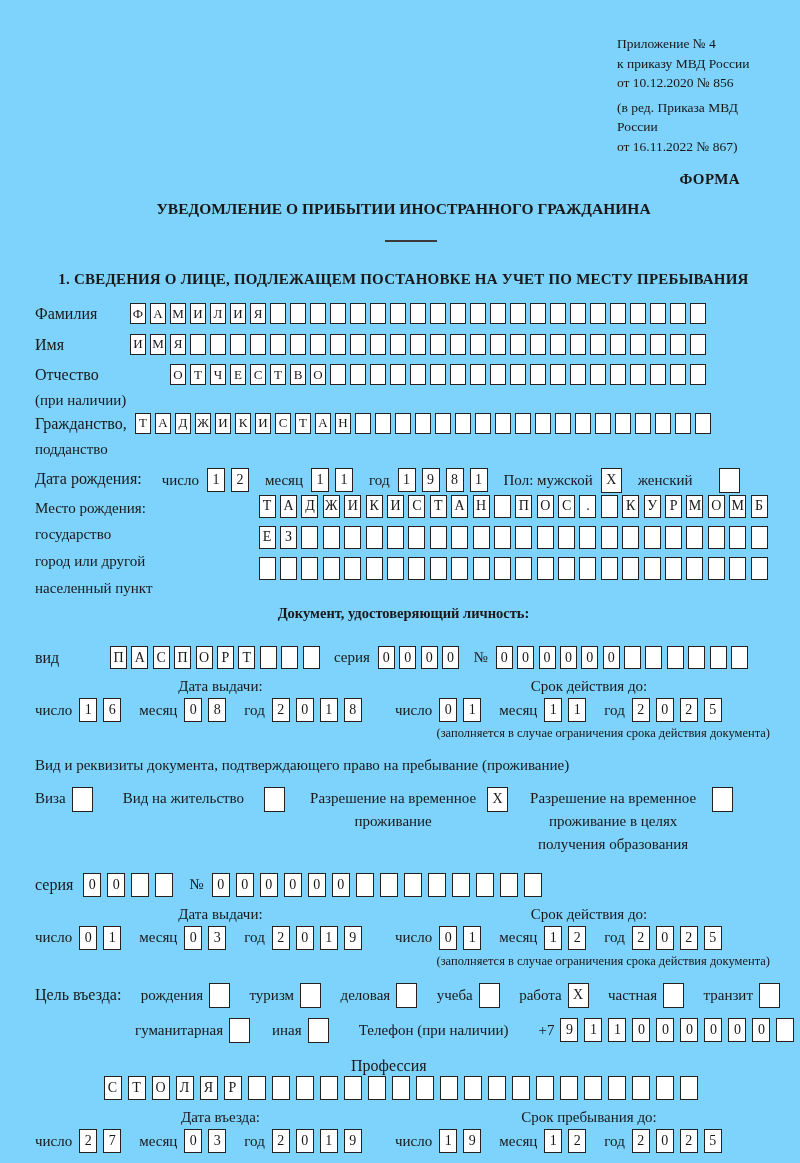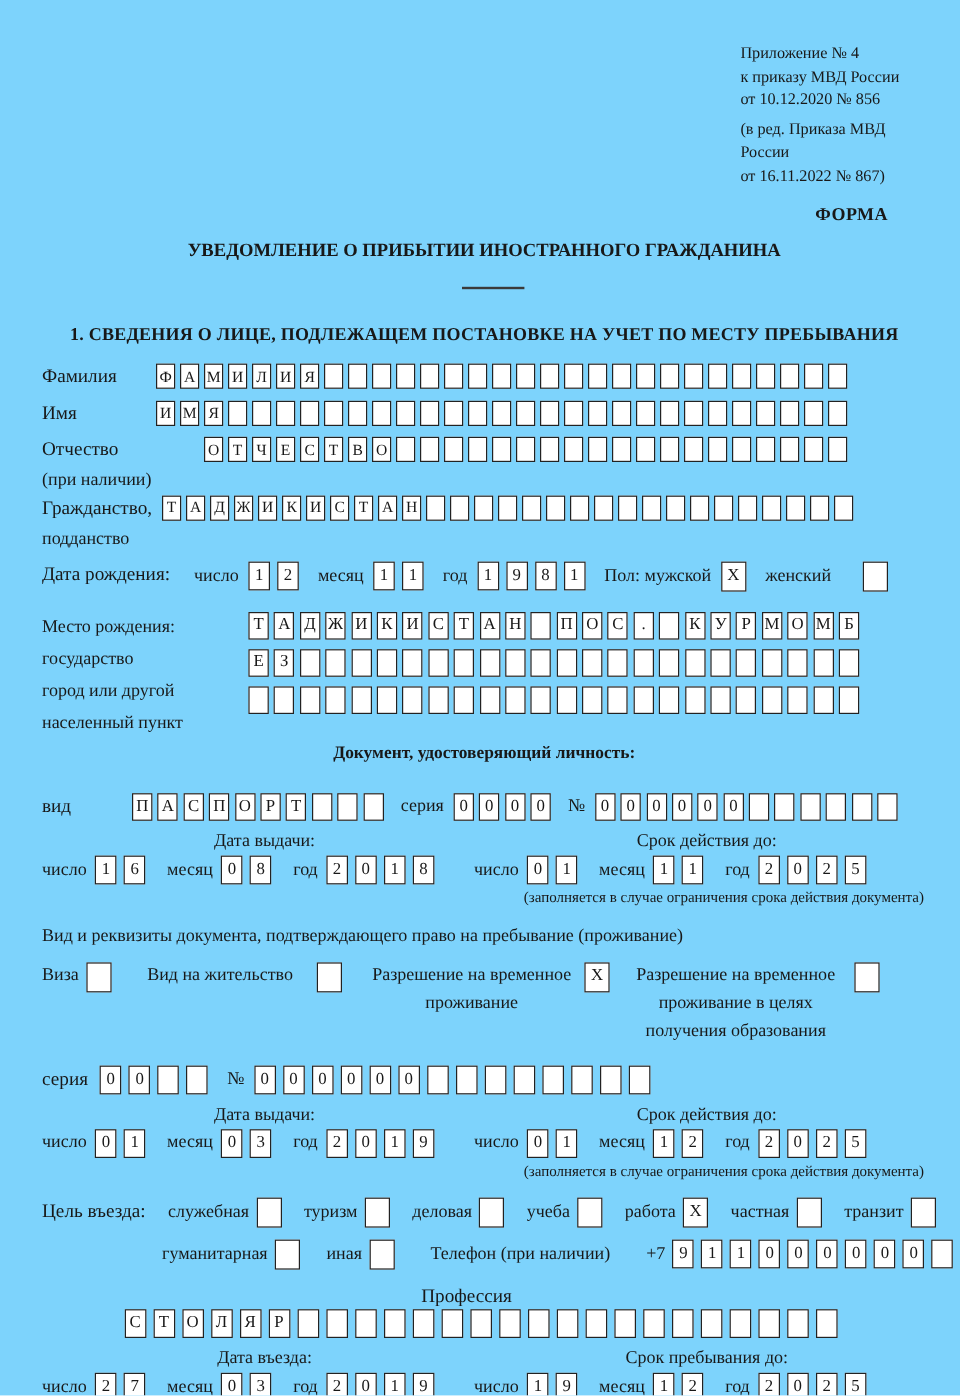--- a/index.html
+++ b/index.html
@@ -39,21 +39,21 @@
   .r-name{margin-top:9px;}
   .r-name .lbl{width:95px;}
   .r-patr{margin-top:9px;}
   .r-patr .lblblock{width:135px;}
   .r-cit{margin-top:4px;}
   .r-cit .lblblock{width:100px;}
   .lblblock .l2{font-size:15px;margin-top:6px;}
   .r-bdate{margin-top:10px;align-items:flex-start;}
   .r-bdate .lbl{margin-right:10px;}
   .inlbl{font-size:15px;flex:none;margin:0 8px 0 10px;align-self:center;}
-  .r-bplace{margin-top:17px;}
+  .r-bplace{margin-top:2px;justify-content:space-between;}
   .r-bplace .lblblock{width:172px;font-size:15px;line-height:1.78;}
   .bplace-rows .cellrow{margin-bottom:8px;}
   .doc-heading{text-align:center;font-weight:bold;font-size:14.5px;margin-top:4px;}
   .r-vid{margin-top:24px;align-items:center;}
   .r-vid .lbl{width:75px;}
   .dateblock{margin-top:9px;}
   .datehead{display:flex;font-size:15px;}
   .datehead .dh-l{width:375px;text-align:center;}
   .datehead .dh-r{width:370px;text-align:center;}
   .dateline{display:flex;margin-top:3px;align-items:center;}
@@ -539,21 +539,21 @@
             <span class="cell">5</span>
           </div>
       </div>
     </div>
     <div class="note restrict-note">(заполняется в случае ограничения срока действия документа)</div>
   </div>
 
   <div class="row r-purpose">
     <span class="lbl">Цель въезда:</span>
     <div class="pp">
-        <span class="plabel">служебная</span>
+        <span class="plabel">рождения</span>
         <span class="checkbox"></span>
       </div>
     <div class="pp">
         <span class="plabel">туризм</span>
         <span class="checkbox"></span>
       </div>
     <div class="pp">
         <span class="plabel">деловая</span>
         <span class="checkbox"></span>
       </div>

